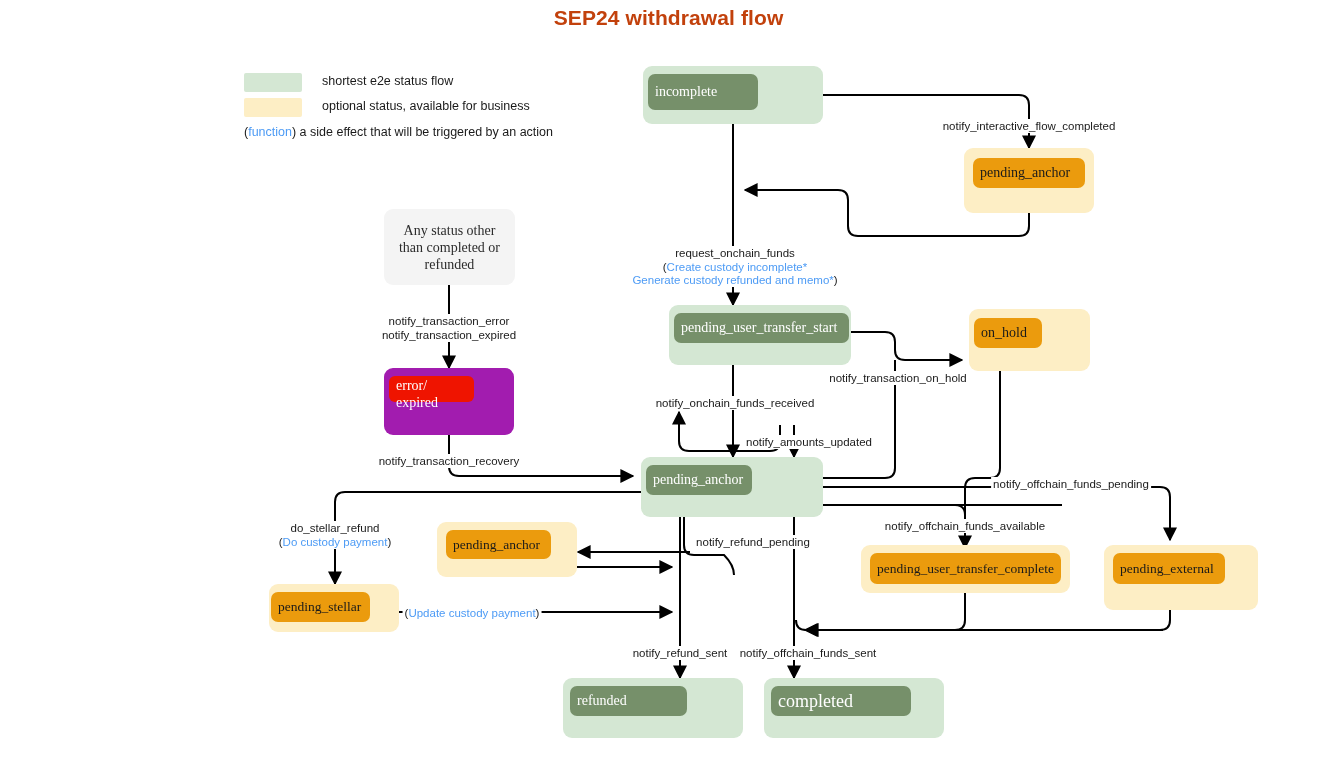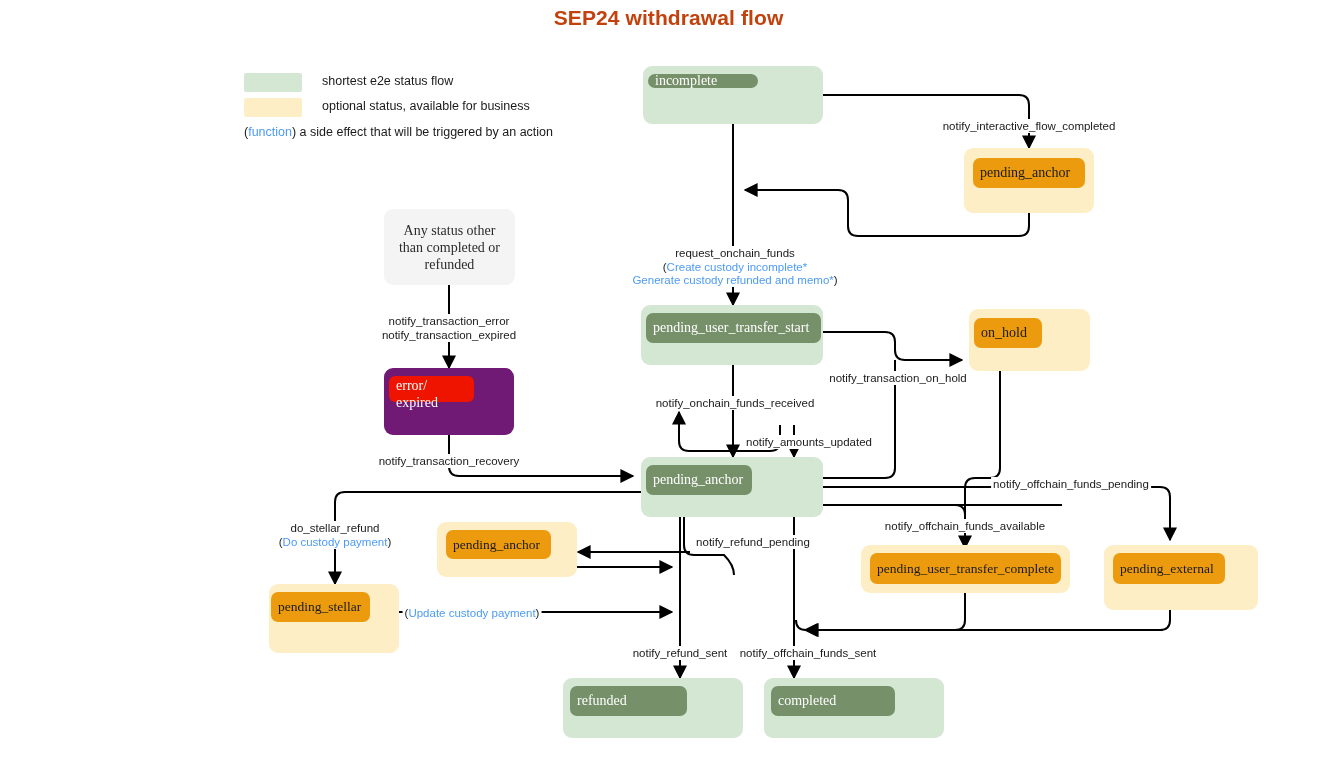--- a/index.html
+++ b/index.html
@@ -27,21 +27,21 @@
   .node .inner{position:absolute;border-radius:7px;box-sizing:border-box;
                display:flex;align-items:center;white-space:nowrap;
                font-family:"Liberation Serif",serif;}
   .node .inner span{padding-left:7px;}
 
   
   .n-green{background:#d4e7d3;}
   .n-green .inner{background:#76906a;color:#ffffff;}
   .n-orange{background:#fdeec5;}
   .n-orange .inner{background:#eb9b0d;color:#1a1a1a;}
-  .n-red{background:#701a75;}
+  .n-red{background:#a21caf;}
   .n-grey{background:#f4f4f4;}
 
   .grey-text{position:absolute;left:0;top:0;width:100%;height:100%;
              display:flex;align-items:center;justify-content:center;
              text-align:center;font-family:"Liberation Serif",serif;
              font-size:14px;color:#2b2b2b;line-height:17px;}
 
   
   .err-chip{position:absolute;left:5px;top:8px;width:85px;height:26px;
             background:#ef1400;border-radius:6px;}
@@ -124,21 +124,21 @@
   <div class="lg-row">
     <div class="lg-sw" style="background:#fdeec5"></div>
     <div class="lg-tx">optional status, available for business</div>
   </div>
 </div>
 <div class="lg-fn">
   <span>(</span><span class="fn">function</span><span>)</span>&nbsp;<span>a side effect that will be triggered by an action</span>
 </div>
 
 <div class="node n-green" style="left:643px;top:66px;width:180px;height:58px;">
-  <div class="inner" style="left:5px;top:8px;width:110px;height:14px;font-size:14px;">
+  <div class="inner" style="left:5px;top:8px;width:110px;height:36px;font-size:14px;">
     <span>incomplete</span>
   </div>
 </div>
 
 <div class="node n-orange" style="left:964px;top:148px;width:130px;height:65px;">
   <div class="inner" style="left:9px;top:10px;width:112px;height:30px;font-size:14px;">
     <span>pending_anchor</span>
   </div>
 </div>
 
@@ -147,21 +147,21 @@
 than completed or
 refunded</div>
 </div>
 
 <div class="node n-red" style="left:384px;top:368px;width:130px;height:67px;">
   <div class="err-chip"></div>
   <div class="err-text">error/
 expired</div>
 </div>
 
-<div class="node n-green" style="left:641px;top:305px;width:182px;height:60px;padding-left:36px;">
+<div class="node n-green" style="left:669px;top:305px;width:182px;height:60px;padding-left:36px;">
   <div class="inner" style="left:5px;top:8px;width:175px;height:30px;font-size:14px;">
     <span>pending_user_transfer_start</span>
   </div>
 </div>
 
 <div class="node n-orange" style="left:969px;top:309px;width:121px;height:62px;">
   <div class="inner" style="left:5px;top:9px;width:68px;height:30px;font-size:14px;">
     <span>on_hold</span>
   </div>
 </div>
@@ -171,21 +171,21 @@
     <span>pending_anchor</span>
   </div>
 </div>
 
 <div class="node n-orange" style="left:437px;top:522px;width:140px;height:55px;">
   <div class="inner" style="left:9px;top:8px;width:105px;height:29px;font-size:13.5px;">
     <span>pending_anchor</span>
   </div>
 </div>
 
-<div class="node n-orange" style="left:269px;top:584px;width:130px;height:69px;">
+<div class="node n-orange" style="left:269px;top:584px;width:130px;height:48px;">
   <div class="inner" style="left:2px;top:8px;width:99px;height:30px;font-size:13.5px;">
     <span>pending_stellar</span>
   </div>
 </div>
 
 <div class="node n-orange" style="left:861px;top:545px;width:209px;height:48px;">
   <div class="inner" style="left:9px;top:8px;width:191px;height:31px;font-size:13.5px;">
     <span>pending_user_transfer_complete</span>
   </div>
 </div>
@@ -196,21 +196,21 @@
   </div>
 </div>
 
 <div class="node n-green" style="left:563px;top:678px;width:180px;height:60px;">
   <div class="inner" style="left:7px;top:8px;width:117px;height:30px;font-size:14px;">
     <span>refunded</span>
   </div>
 </div>
 
 <div class="node n-green" style="left:764px;top:678px;width:180px;height:60px;">
-  <div class="inner" style="left:7px;top:8px;width:124px;height:30px;font-size:14px;font-family:Liberation Serif, serif;">
+  <div class="inner" style="left:7px;top:8px;width:140px;height:30px;font-size:18px;font-family:Liberation Serif, serif;">
     <span>completed</span>
   </div>
 </div>
 
 <div class="elabel ctr" style="left:1029px;top:119px;">notify_interactive_flow_completed</div>
 
 <div class="elabel ctr" style="left:735px;top:246px;">request_onchain_funds</div>
 <div class="elabel ctr" style="left:735px;top:260px;">(<span class="fn">Create custody incomplete*</span></div>
 <div class="elabel ctr" style="left:735px;top:273px;"><span class="fn">Generate custody refunded and memo*</span>)</div>
 

